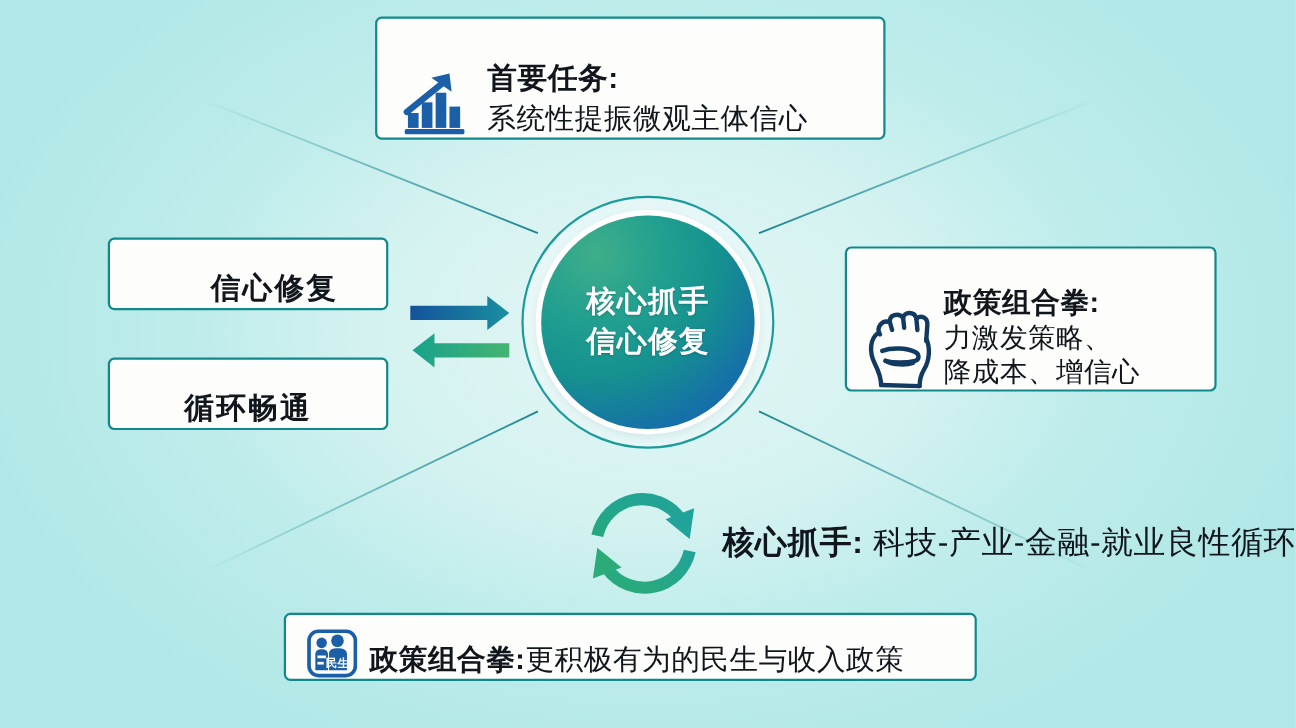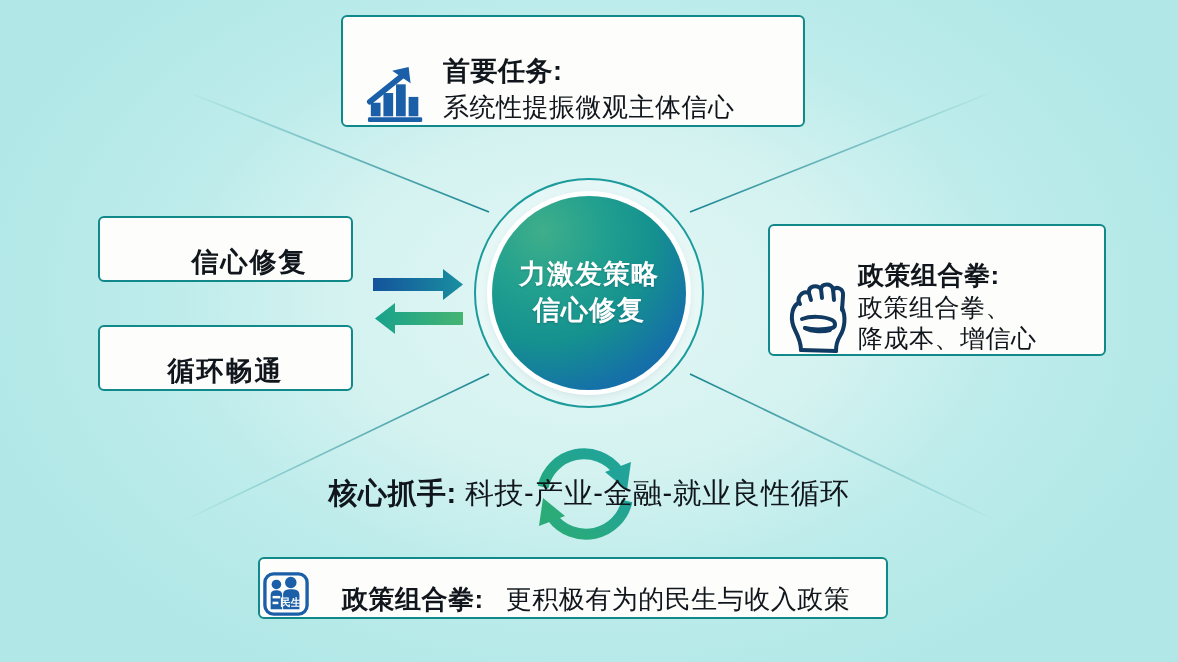--- a/index.html
+++ b/index.html
@@ -63,22 +63,21 @@
     padding-left: 12px;
   }
   #card-right .icon-wrap { width: 72px; flex: 0 0 72px; display:flex; align-items:center; justify-content:center; }
   #card-right .txt { margin-left: 4px; }
   #card-right .t1 { font-size: 26px; font-weight: bold; color: #10161c; line-height: 1.22; letter-spacing: .5px; }
   #card-right .t2 { font-size: 25px; color: #10161c; line-height: 1.25; letter-spacing: .5px; }
 
   
   #card-bottom {
     left: 258px; top: 557px; width: 630px; height: 62px;
-    padding-left: 0;
-    gap: 22px;
+    padding-left: 16px;
   }
   #card-bottom .icon-wrap { width: 52px; flex: 0 0 52px; display:flex; align-items:center; justify-content:center; }
   #card-bottom .t1 { font-size: 26px; font-weight: bold; color: #10161c; letter-spacing: .5px; margin-left: 8px; }
   #card-bottom .t2 { font-size: 26px; color: #10161c; letter-spacing: .5px; }
 
   
   #center-ring {
     position: absolute;
     left: 474px; top: 178px;
     width: 230px; height: 230px;
@@ -103,21 +102,21 @@
     text-shadow: 0 1px 2px rgba(0,40,60,.25);
   }
 
   
   #arrow-pair { position: absolute; left: 371px; top: 266px; width: 108px; height: 74px; }
 
   
   #cycle-icon { position: absolute; left: 527px; top: 441px; width: 116px; height: 106px; }
   #core-line {
     position: absolute; left: 0px; top: 474px; width: 1178px;
-    text-align: center;
+    text-align: right;
     font-size: 29px; color: #10161c; letter-spacing: .5px;
     white-space: nowrap;
   }
   #core-line .bold { font-weight: bold; }
 
   .nosel { user-select: none; }
 </style>
 </head>
 <body>
 
@@ -185,41 +184,41 @@
         <stop offset="0%" stop-color="#18a28c"></stop>
         <stop offset="100%" stop-color="#45b471"></stop>
       </linearGradient>
     </defs>
     <path d="M2 12 L72 12 L72 3 L92 18.5 L72 34 L72 25 L2 25 Z" fill="url(#gRight)"></path>
     <path d="M92 46 L24 46 L24 37 L4 52.5 L24 68 L24 59 L92 59 Z" fill="url(#gLeft)"></path>
   </svg>
 
   <div id="center-ring"></div>
   <div id="center-circle" class="nosel">
-    <div class="ctext">力激发策略</div>
+    <div class="ctext">核心抓手</div>
     <div class="ctext">信心修复</div>
   </div>
 
   <div class="card nosel" id="card-right">
     <div class="icon-wrap">
       <svg width="68" height="74" viewBox="0 0 68 74" xmlns="http://www.w3.org/2000/svg" fill="none" stroke="#113a63" stroke-width="4" stroke-linejoin="round" stroke-linecap="round">
         <path d="M16 24 C12 18, 18 10, 25 13 L27 20"></path>
         <path d="M25 13 C24 6, 33 4, 37 9 L38 18"></path>
         <path d="M37 9 C38 3, 47 3, 49 9 L50 20"></path>
         <path d="M49 10 C52 6, 60 8, 59 16 L58 30"></path>
         <path d="M14 23 C7 28, 6 40, 11 50 C15 58, 17 63, 17 70"></path>
         <path d="M58 28 C62 36, 61 48, 56 56 C53 61, 52 66, 52 71"></path>
         <path d="M17 70 L52 71"></path>
         <path d="M18 39 C26 36, 40 36, 48 40 C52 42, 52 47, 48 48 C40 50, 28 50, 21 48"></path>
         <path d="M21 48 C28 52, 40 52, 46 50"></path>
       </svg>
     </div>
     <div class="txt">
       <div class="t1">政策组合拳:</div>
-      <div class="t2">政策组合拳、</div>
+      <div class="t2">力激发策略、</div>
       <div class="t2">降成本、增信心</div>
     </div>
   </div>
 
   <svg id="cycle-icon" viewBox="0 0 116 106" xmlns="http://www.w3.org/2000/svg">
     <defs>
       <linearGradient id="gCycTop" x1="0" y1="1" x2="1" y2="0">
         <stop offset="0%" stop-color="#24a87e"></stop>
         <stop offset="100%" stop-color="#21a39a"></stop>
       </linearGradient>

